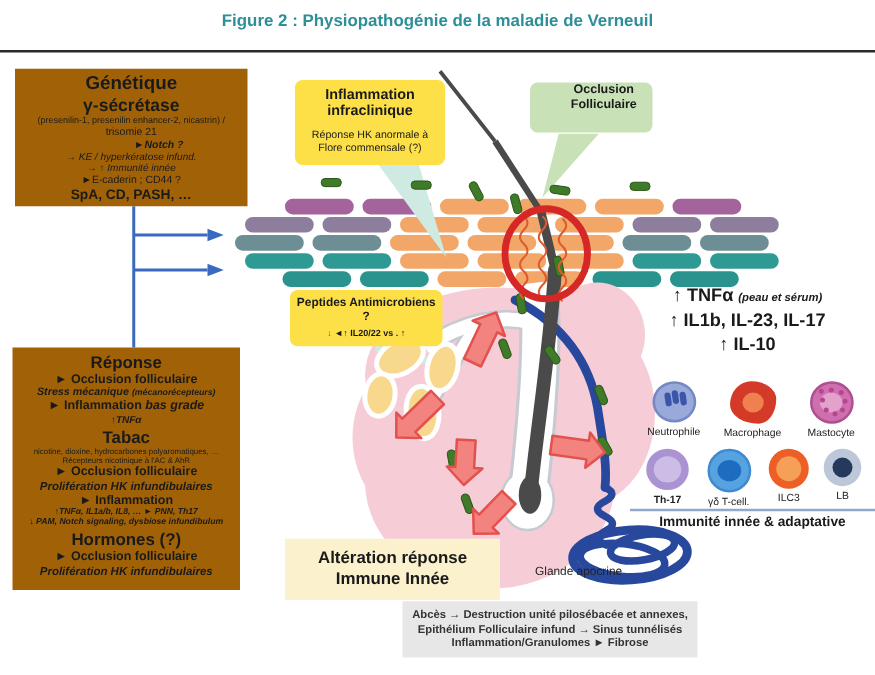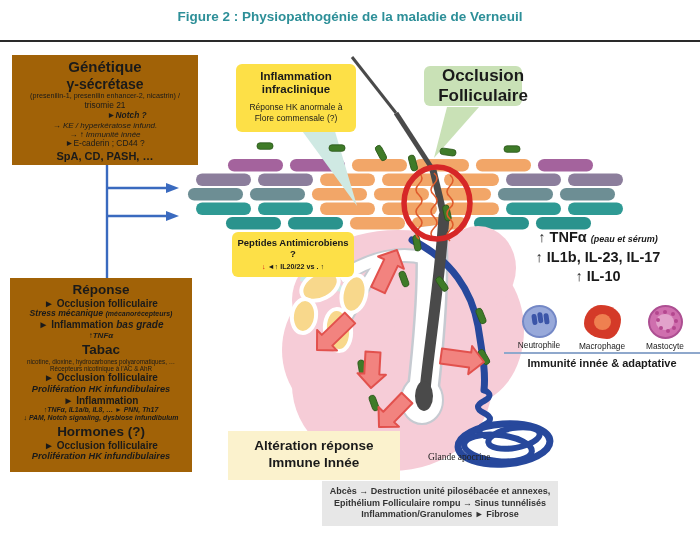--- a/index.html
+++ b/index.html
@@ -25,22 +25,22 @@
   .box-gen .tiny{font-size:7.2px;}
   .box-gen .sm{font-size:8.4px;}
   .box-gen .bi{font-weight:bold;font-style:italic;padding-left:44px;}
   .box-gen .it{font-style:italic;font-size:8px;}
   .box-gen .f{font-size:11px;font-weight:bold;margin-top:1px;}
   
   .box-inf{left:236px;top:64px;width:120px;padding:6px 3px 8px;}
   .box-inf .h{font-size:11.5px;font-weight:bold;line-height:1.15;}
   .box-inf .b{font-size:8.5px;margin-top:6px;line-height:1.25;}
   
-  .box-occ{left:424px;top:66px;width:98px;height:40px;font-size:17px;font-weight:bold;
-           display:flex;align-items:center;justify-content:center;line-height:1.2;padding-left:20px;}
+  .box-occ{left:424px;top:66px;width:98px;height:40px;font-size:10px;font-weight:bold;
+           display:flex;align-items:flex-start;justify-content:center;line-height:1.2;padding-left:20px;}
   
   .box-pep{left:232px;top:232px;width:122px;padding:5px 2px 6px;}
   .box-pep .h{font-size:9.5px;font-weight:bold;line-height:1.2;}
   .box-pep .d{font-size:7.2px;font-weight:bold;margin-top:2px;}
   .box-pep .red{color:#d92020;}
   
   .cyto{left:498px;top:228px;width:200px;text-align:center;line-height:1.35;}
   .cyto .l{font-size:14.5px;font-weight:bold;}
   .cyto .note{font-size:9px;font-style:italic;}
   
@@ -77,21 +77,21 @@
   .c-gd{width:31px;height:31px;background:#56a3e0;border:2px solid #3e8ad0;}
   .c-gd::before{content:"";position:absolute;left:6px;top:7px;width:19px;height:17px;border-radius:50%;background:#1d6cc0;}
   .c-ilc{width:32px;height:32px;background:#ee5f26;}
   .c-ilc::before{content:"";position:absolute;left:6px;top:6px;width:20px;height:20px;border-radius:50%;background:#f59f58;}
   .c-lb{width:30px;height:30px;background:#bcc8da;}
   .c-lb::before{content:"";position:absolute;left:7px;top:7px;width:16px;height:16px;border-radius:50%;background:#25395c;}
   .leg-cap{margin-top:1px;border-top:2px solid #8fa8cc;padding-top:3px;text-align:center;
            font-size:11px;font-weight:bold;}
   .leg-r2{margin-top:8px;}
   
-  .lab-gl{left:428px;top:452px;font-size:9.5px;color:#222;font-family:Liberation Serif, serif;}
+  .lab-gl{left:428px;top:452px;font-size:9.5px;color:#222;}
 </style>
 </head>
 <body>
 
 <div class="canvas">
 
   <div class="hdr">
     <div class="t">Figure 2 : Physiopathogénie de la maladie de Verneuil</div>
   </div>
 
@@ -283,37 +283,55 @@
     <div class="b">► Occlusion folliculaire</div>
     <div class="ii">Prolifération HK infundibulaires</div>
   </div>
 
   <div class="panel p-yellow box-alt">
     <div>Altération réponse</div>
     <div>Immune Innée</div>
   </div>
 
   <div class="panel p-gray box-out">
-    <div>Abcès → Destruction unité pilosébacée et annexes, Epithélium Folliculaire rompu → Sinus tunnélisés</div>
+    <div>Abcès → Destruction unité pilosébacée et annexes, Epithélium Folliculaire infund → Sinus tunnélisés</div>
     <div>Inflammation/Granulomes ► Fibrose</div>
   </div>
 
   <div class="panel legend">
     <div class="leg-row">
       <div class="leg-col" style="width:62px">
         <div class="cell c-neu"></div>
         <div class="lab">Neutrophile</div>
       </div>
       <div class="leg-col" style="width:64px">
         <div class="cell c-mac"></div>
         <div class="lab">Macrophage</div>
       </div>
       <div class="leg-col" style="width:62px">
         <div class="cell c-mas"></div>
         <div class="lab">Mastocyte</div>
       </div>
     </div>
+    <div class="leg-row leg-r2">
+      <div class="leg-col" style="width:48px">
+        <div class="cell c-th"></div>
+        <div class="lab b">Th-17</div>
+      </div>
+      <div class="leg-col" style="width:50px">
+        <div class="cell c-gd"></div>
+        <div class="lab">γδ T-cell.</div>
+      </div>
+      <div class="leg-col" style="width:46px">
+        <div class="cell c-ilc"></div>
+        <div class="lab">ILC3</div>
+      </div>
+      <div class="leg-col" style="width:40px">
+        <div class="cell c-lb"></div>
+        <div class="lab">LB</div>
+      </div>
+    </div>
     <div class="leg-cap">Immunité innée &amp; adaptative</div>
   </div>
 
   <div class="panel lab-gl">Glande apocrine</div>
 
 </div>
 
 </body></html>

